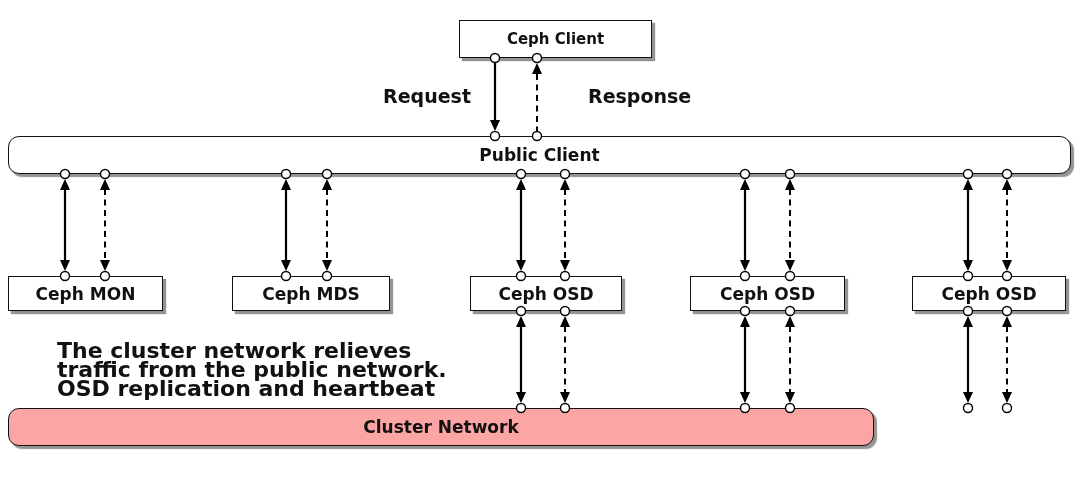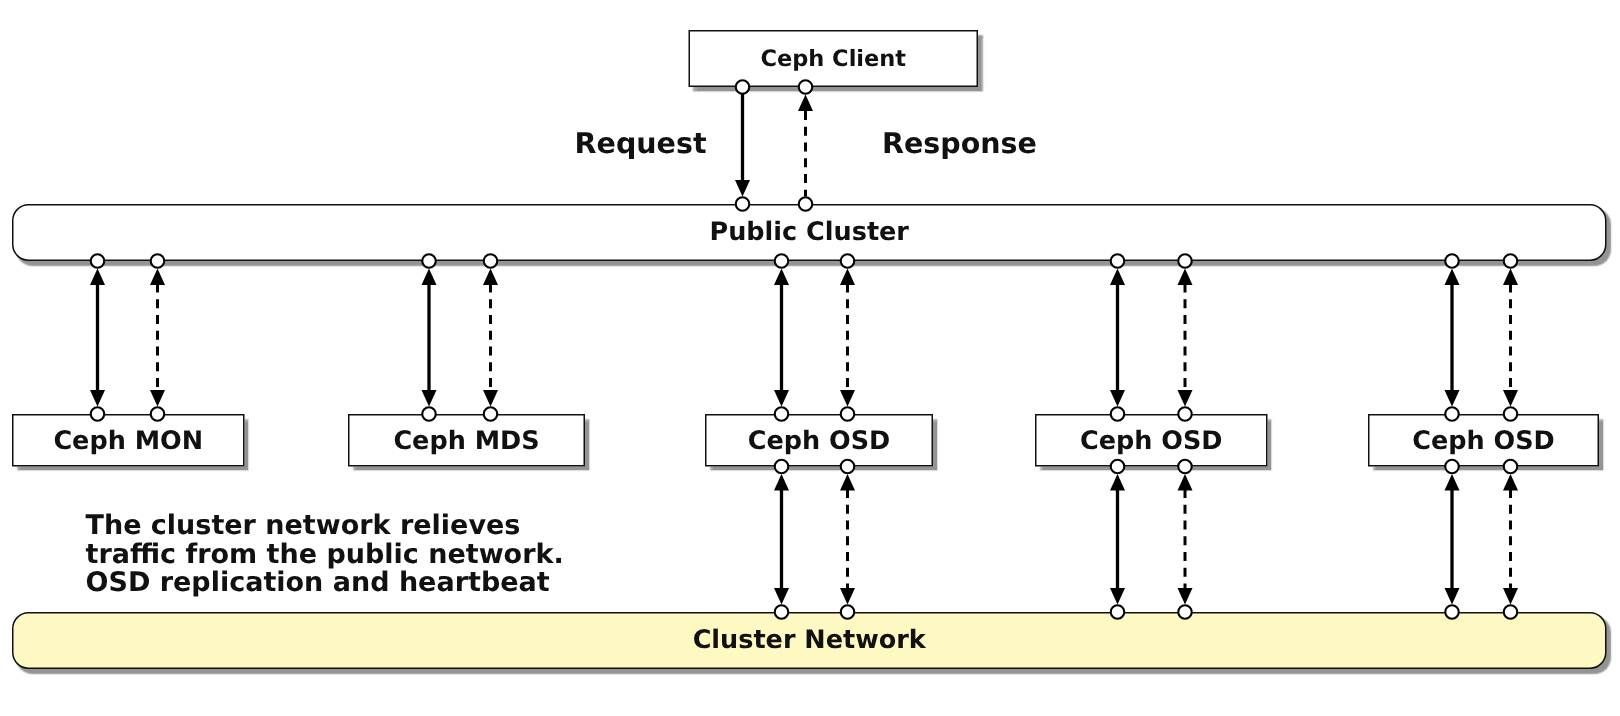--- a/index.html
+++ b/index.html
@@ -13,49 +13,49 @@
     background:#ffffff;
     border:1.5px solid #111;
     box-shadow:3px 3px 1px rgba(60,60,60,0.55);
     display:flex; align-items:center; justify-content:center;
     font-weight:bold;
     z-index:1;
   }
   .network { border-radius:11px; font-size:17px; }
   .client  { left:427px; top:20px;  width:193px;  height:38px; font-size:15px;margin-left:32px; }
   .public  { left:8px;   top:136px; width:1063px; height:38px; }
-  .cluster { left:8px;   top:408px; width:1063px; height:38px; background:#fef9c3;text-align:right; }
+  .cluster { left:8px;   top:408px; width:866px; height:38px; background:#fca5a5;text-align:right; }
   .node    { top:276px;  height:35px; font-size:17px; }
 
   .flow-label { position:absolute; font-size:19px; font-weight:bold; z-index:1; }
   .request  { left:341px; top:85px; width:130px; text-align:right; }
   .response { left:560px; top:85px;margin-left:28px; }
 
-  .annotation { position:absolute; left:57px; top:341px; font-size:18px; font-weight:bold; line-height:19px; z-index:1; }
+  .annotation { position:absolute; left:57px; top:341px; font-size:22px; font-weight:bold; line-height:19px; z-index:1; }
 
   svg.connectors { position:absolute; left:0; top:0; z-index:2; pointer-events:none; }
   .s { stroke:#000; stroke-width:2.2; }
   .d { stroke:#000; stroke-width:2;   stroke-dasharray:6 4.5; }
   .h { fill:#000; stroke:none; }
   .c { fill:#fff; stroke:#000; stroke-width:1.4; }
 </style>
 </head>
 <body>
 
 <div class="canvas">
 
   <div class="box client">
     <span>Ceph Client</span>
   </div>
 
   <div class="flow-label request">Request</div>
   <div class="flow-label response">Response</div>
 
   <div class="box network public">
-    <span>Public Cluster</span>
+    <span>Public Client</span>
   </div>
 
   <div class="box node" style="left:8px; width:155px;">
     <span>Ceph MON</span>
   </div>
   <div class="box node" style="left:232px; width:158px;align-items:center;">
     <span>Ceph MDS</span>
   </div>
   <div class="box node" style="left:470px; width:152px;">
     <span>Ceph OSD</span>

